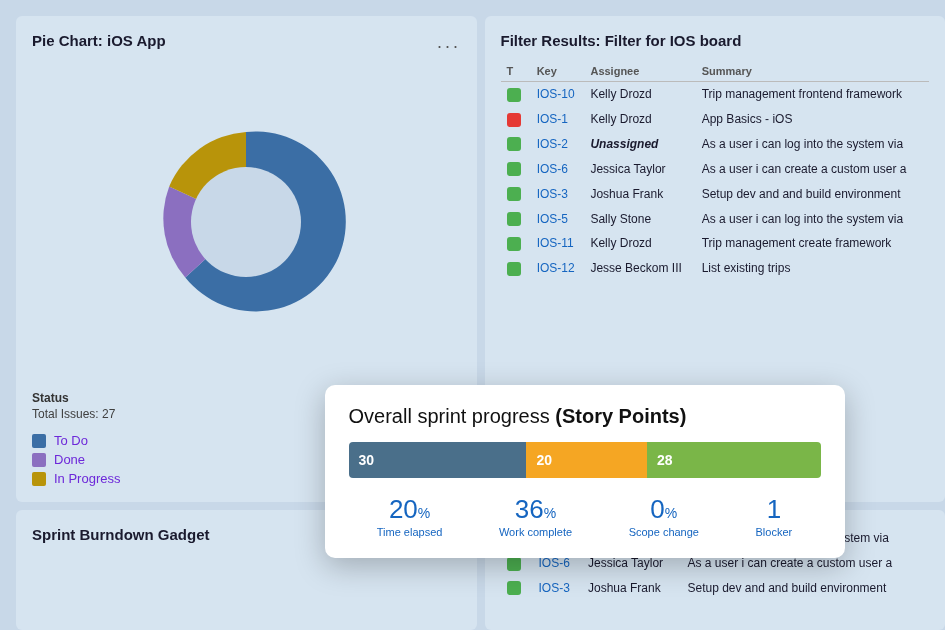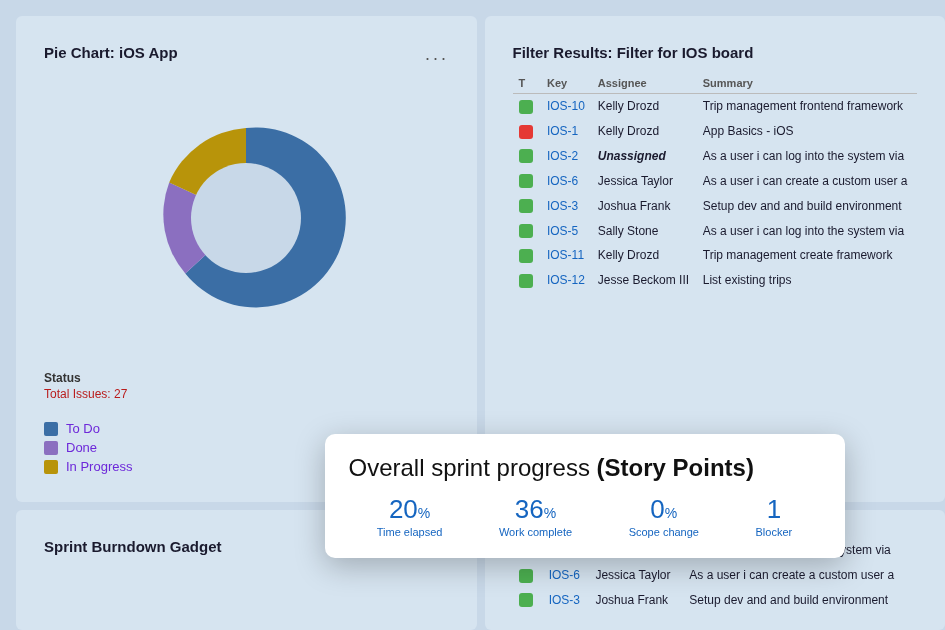--- a/index.html
+++ b/index.html
@@ -12,21 +12,21 @@
       display: grid;
       grid-template-columns: 1fr 1fr;
       grid-template-rows: 1fr auto;
       gap: 8px;
       padding: 8px;
     }
 
     .panel {
       background: #d6e4f0;
       border-radius: 6px;
-      padding: 28px;
+      padding: 16px;
       position: relative;
       overflow: hidden;
     }
 
     .panel-title {
       font-size: 15px;
       font-weight: 600;
       color: #1a1a2e;
       margin-bottom: 12px;
     }
@@ -70,22 +70,22 @@
 
     .legend-status {
       font-size: 12px;
       font-weight: 700;
       color: #333;
       margin-bottom: 2px;
     }
 
     .legend-total {
       font-size: 12px;
-      color: #b91c1c;
-      margin-bottom: 20px;
+      color: #404040;
+      margin-bottom: 12px;
     }
 
     .legend-items {
       display: flex;
       flex-direction: column;
       gap: 4px;
     }
 
     .legend-item {
       display: flex;
@@ -164,21 +164,21 @@
       transform: translateX(-30%);
       background: white;
       border-radius: 10px;
       padding: 20px 24px;
       box-shadow: 0 8px 30px rgba(0,0,0,0.25);
       z-index: 10;
       width: 520px;
     }
 
     .sprint-title {
-      font-size: 24px;
+      font-size: 20px;
       font-weight: 400;
       color: #111;
       margin-bottom: 14px;
     }
 
     .sprint-title strong {
       font-weight: 700;
     }
 
     .progress-bar-container {
@@ -385,20 +385,25 @@
     </tr>
         </tbody>
     </table>
   </div>
 
   <div class="sprint-overlay">
     <div class="sprint-title">
       <span>Overall sprint progress</span>
       <strong>(Story Points)</strong>
     </div>
+    <div class="progress-bar-container">
+      <div class="progress-segment seg-blue" style="flex:38">30</div>
+      <div class="progress-segment seg-orange" style="flex:25">20</div>
+      <div class="progress-segment seg-green" style="flex:37">28</div>
+    </div>
     <div class="sprint-stats">
       <div class="stat-item">
         <div>
           <span class="stat-value">20</span><span class="stat-percent">%</span>
         </div>
         <div class="stat-label">Time elapsed</div>
       </div>
       <div class="stat-item">
         <div>
           <span class="stat-value">36</span><span class="stat-percent">%</span>

